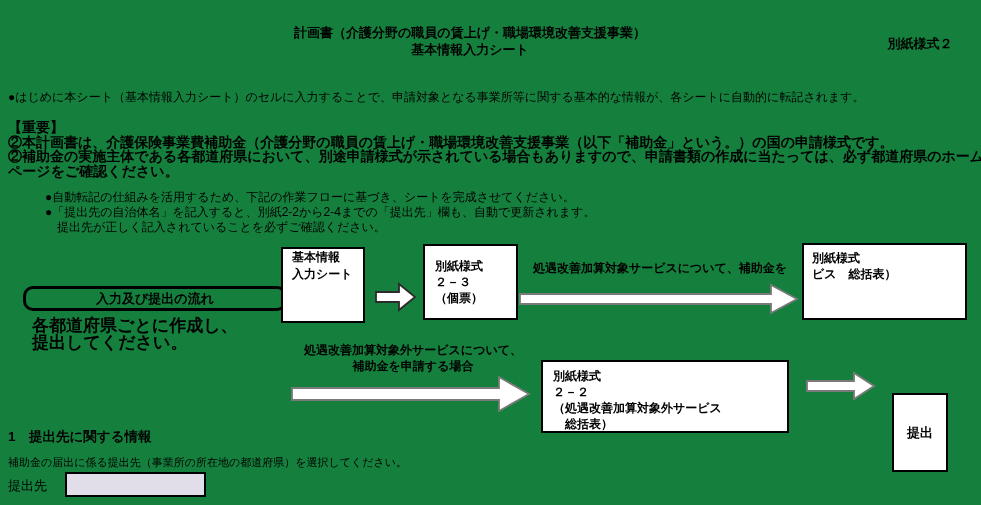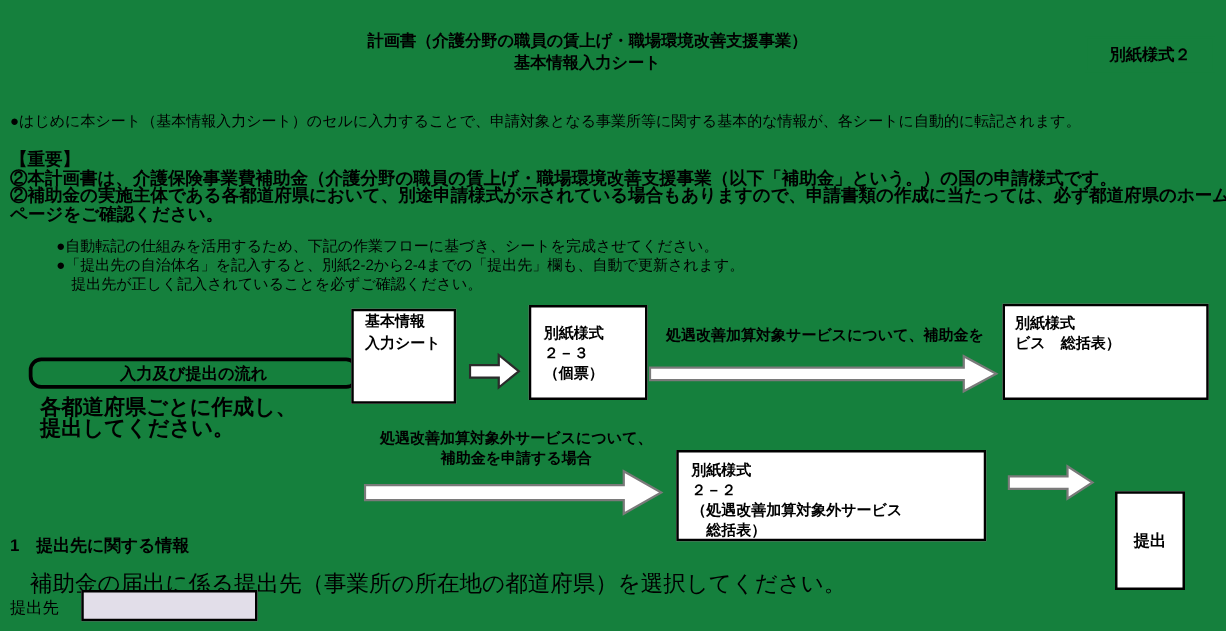--- a/index.html
+++ b/index.html
@@ -39,21 +39,21 @@
   .box-21 { left:802px; top:243px; width:165px; height:77px; padding:5px 0 0 8px; line-height:16px; }
   .box-22 { left:541px; top:360px; width:248px; height:73px; padding:6px 0 0 10px; line-height:16px; }
   .box-submit { left:892px; top:353px; width:56px; height:79px;
     display:flex; align-items:center; justify-content:center; font-size:13px;margin-top:40px; }
 
   .arrow-label { text-align:center; font-size:12px; font-weight:bold; line-height:16px; }
   .label-top { left:515px; top:260px; width:290px; }
   .label-bottom { left:288px; top:342px; width:250px; }
 
   .sec-heading { left:8px; top:428px; font-size:13.5px; font-weight:bold; }
-  .sec-instruction { left:8px; top:455px; font-size:18px;margin-left:16px; }
+  .sec-instruction { left:8px; top:455px; font-size:11px; }
   .field-label { left:8px; top:477px; font-size:13px; }
   .field-input { left:65px; top:472px; width:141px; height:25px;
     border:2px solid #000; background:#e2dee9; font-size:12px; padding:2px 4px; }
   svg { display:block; }
 </style>
 </head>
 <body>
 
 <div class="page">
 

